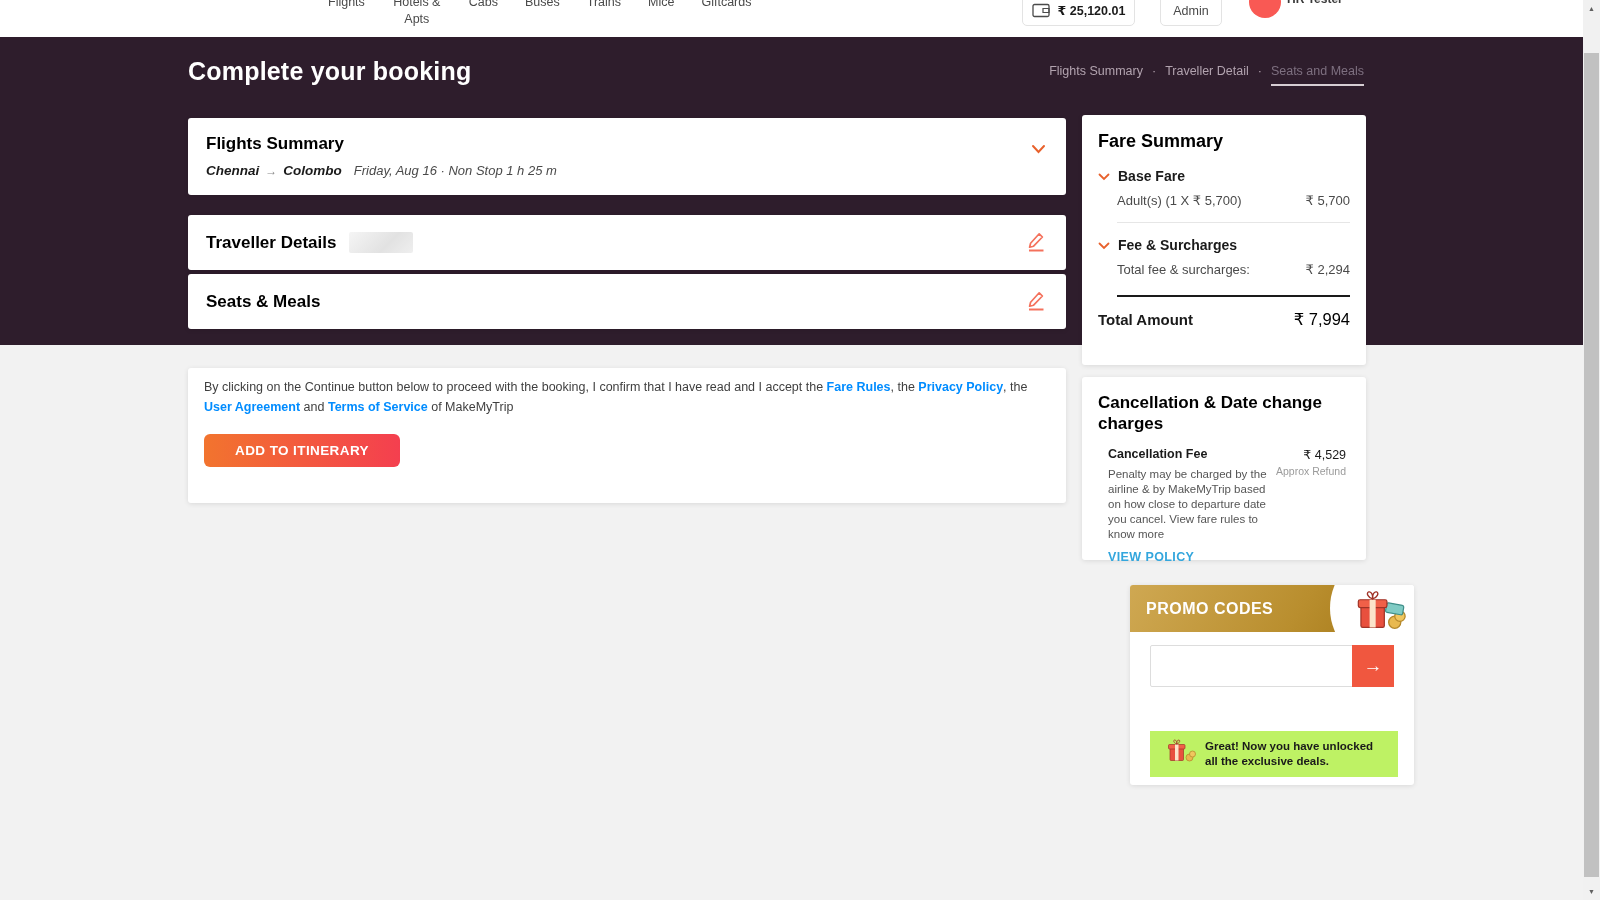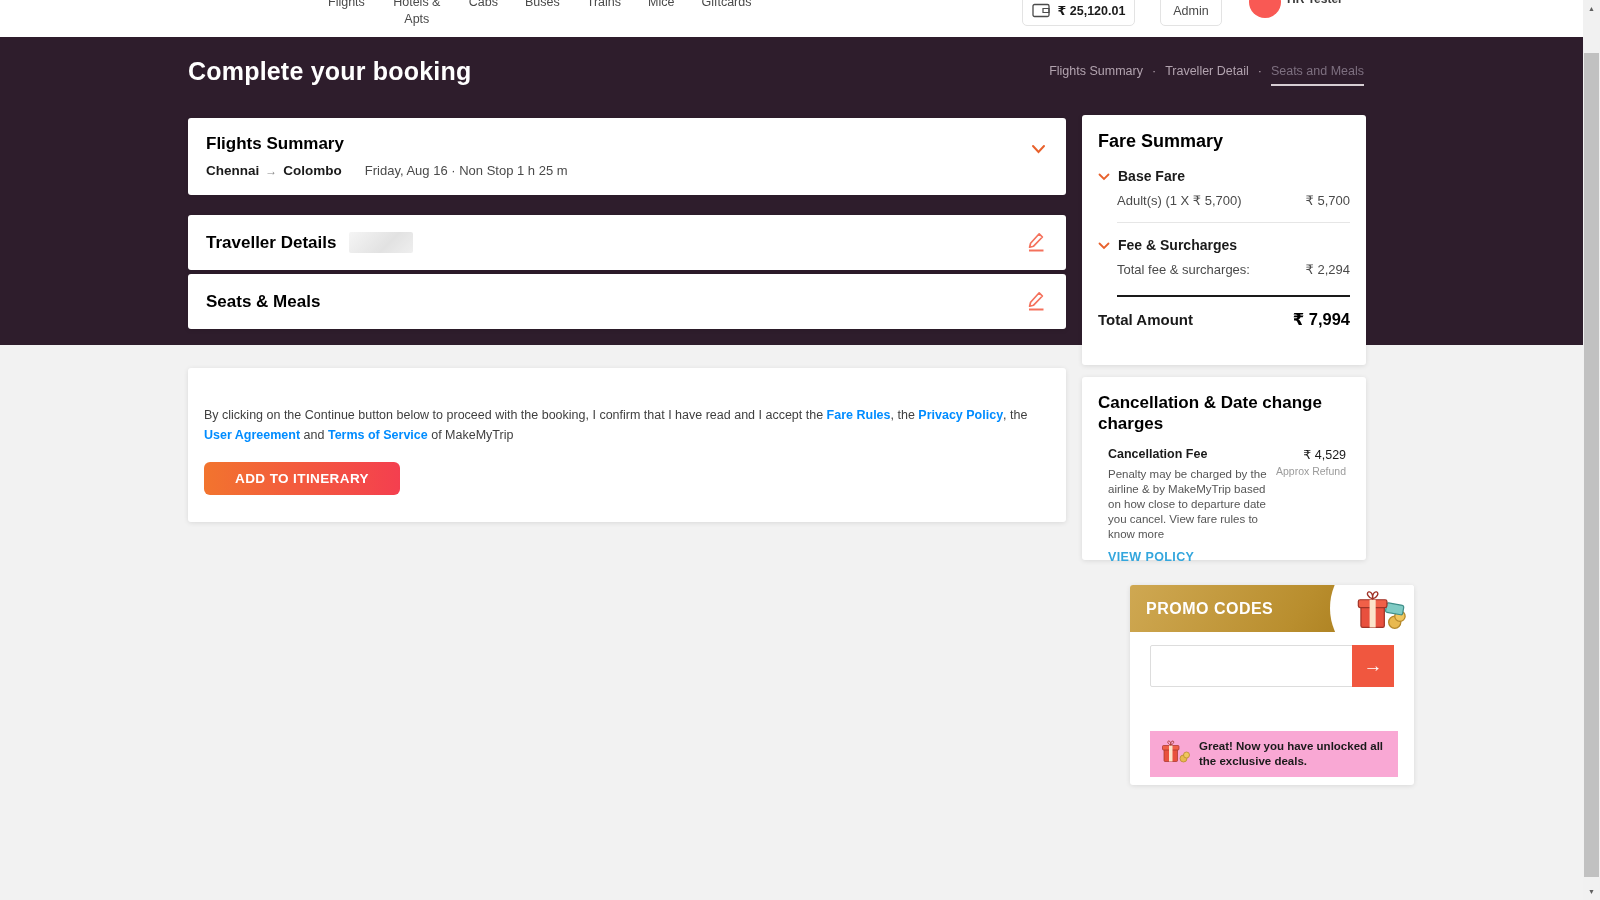--- a/index.html
+++ b/index.html
@@ -26,49 +26,49 @@
   .crumb { color:#b2a3af; cursor:pointer; }
   .crumb-sep { color:#b2a3af; }
   .crumb.active { color:#7e7080; border-bottom:2px solid #d6cdd3; padding-bottom:6px; }
 
   
   .card { position:absolute; background:#fff; border-radius:3px; box-shadow:0 1px 5px rgba(0,0,0,0.10); }
   .card-h { font-size:17px; font-weight:bold; color:#000; }
 
   .c-flights { left:188px; top:118px; width:878px; height:77px; padding:16px 18px; }
   .chev-btn { position:absolute; right:16px; top:18px; cursor:pointer; padding:4px; }
-  .route-row { margin-top:9px; font-size:13px; color:#4a4a4a; display:flex; align-items:center; gap:6px; }
+  .route-row { margin-top:9px; font-size:13px; color:#4a4a4a; display:flex; align-items:center; gap:6px;font-style:italic; }
   .route-city { font-weight:bold; color:#1a1a1a; font-size:13.5px; }
   .route-arrow { color:#8a8a8a; font-size:12px; }
-  .route-details { margin-left:17px; }
+  .route-details { margin-left:6px; }
 
   .c-trav { left:188px; top:215px; width:878px; height:55px; padding:15px 18px; display:flex; align-items:center; }
   .redacted { width:64px; height:21px; margin-left:13px; border-radius:2px;
               background:linear-gradient(135deg,#f5f5f5,#e2e2e2 60%,#efefef); }
   .edit-btn { position:absolute; right:18px; top:14px; cursor:pointer; padding:2px; }
 
   .c-seats { left:188px; top:274px; width:878px; height:55px; padding:15px 18px; display:flex; align-items:center; }
 
-  .c-terms { left:188px; top:368px; width:878px; height:154px; padding:38px 16px 0 16px; }
+  .c-terms { left:188px; top:368px; width:878px; height:135px; padding:10px 16px 0 16px; }
   .terms-text { font-size:12.5px; color:#3f3f3f; line-height:19.5px; max-width:846px; }
   .tlink { color:#008cff; font-weight:bold; cursor:pointer; }
   .add-btn { margin-top:17px; width:196px; height:33px; border:none; border-radius:6px; cursor:pointer;
              background:linear-gradient(90deg,#f2742e,#f43f4f); color:#fff; font-weight:bold; font-size:13.5px;
              letter-spacing:0.4px; font-family:inherit; }
 
   
   .c-fare { left:1082px; top:115px; width:284px; height:250px; padding:16px; }
   .fare-title { font-size:18px; font-weight:bold; color:#000; margin-bottom:16px; }
   .fare-sec-h { display:flex; align-items:center; gap:8px; font-size:14px; font-weight:bold; color:#1a1a1a; }
   .fare-row { display:flex; justify-content:space-between; margin:9px 0 0 19px; font-size:13px; color:#4a4a4a; }
   .fare-div { border-top:1px solid #e6e6e6; margin:14px 0 14px 19px; }
   .fare-div-strong { border-top:2px solid #1a1a1a; margin:18px 0 13px 19px; }
   .fare-total { display:flex; justify-content:space-between; align-items:baseline; }
   .fare-total-label { font-size:15px; font-weight:bold; color:#1a1a1a; }
-  .fare-total-value { font-size:16.5px; font-weight:bold; color:#000; }
+  .fare-total-value { font-size:16.5px; font-weight:normal; color:#000; }
 
   
   .c-cancel { left:1082px; top:377px; width:284px; height:183px; padding:15px 16px; }
   .cancel-title { font-size:17px; font-weight:bold; color:#000; line-height:21px; margin-bottom:13px; }
   .cancel-grid { display:flex; padding-left:10px; }
   .cancel-left { width:168px; }
   .cancel-fee-label { font-size:12.5px; font-weight:bold; color:#1a1a1a; margin-bottom:6px; }
   .cancel-desc { font-size:11.5px; color:#555; line-height:15px; }
   .view-policy { margin-top:8px; font-size:12.5px; font-weight:bold; color:#33a6dd; letter-spacing:0.4px; cursor:pointer; }
   .cancel-right { text-align:right; }
@@ -80,22 +80,22 @@
   .promo-banner { position:relative; height:47px; overflow:hidden; border-radius:3px 3px 0 0; }
   .promo-gold { position:absolute; left:0; top:0; width:236px; height:47px;
                 background:linear-gradient(120deg,#cfa852,#b98e2e 70%,#aa7e1e); }
   .promo-curve { position:absolute; left:200px; top:-36px; width:118px; height:118px; border-radius:50%; background:#fff; }
   .promo-title { position:absolute; left:16px; top:0; line-height:47px; color:#fff; font-size:16px; font-weight:bold; letter-spacing:0.5px; }
   .promo-gift { position:absolute; right:8px; top:5px; }
   .promo-input-row { position:relative; margin:13px 20px 0 20px; height:42px; }
   .promo-input { width:100%; height:42px; border:1px solid #ddd; border-radius:2px; padding:0 50px 0 10px; font-size:13px; font-family:inherit; }
   .promo-go { position:absolute; right:0; top:0; width:42px; height:42px; border:none; background:#f0573f; color:#fff;
               font-size:19px; cursor:pointer; font-family:inherit; }
-  .promo-msg { position:absolute; left:20px; right:16px; top:146px; background:#f9a8d4; padding:8px 10px;
-               display:flex; align-items:center; gap:9px; }
+  .promo-msg { position:absolute; left:20px; right:16px; top:146px; background:#bef264; padding:8px 16px;
+               display:flex; gap:9px; }
   .promo-msg-text { font-size:11.5px; font-weight:bold; color:#1a1a1a; line-height:15px; }
 
   
   .scrollbar { position:absolute; right:0; top:0; width:17px; height:900px; background:#f1f1f1; z-index:20; }
   .sb-arrow { position:absolute; left:0; width:17px; height:17px; color:#606060; font-size:7px; display:flex;
               align-items:center; justify-content:center; cursor:pointer; }
   .sb-up { top:0; } .sb-down { bottom:0; }
   .sb-thumb { position:absolute; left:1px; top:53px; width:15px; height:824px; background:#c1c1c1; cursor:pointer; }
 </style>
 </head>

